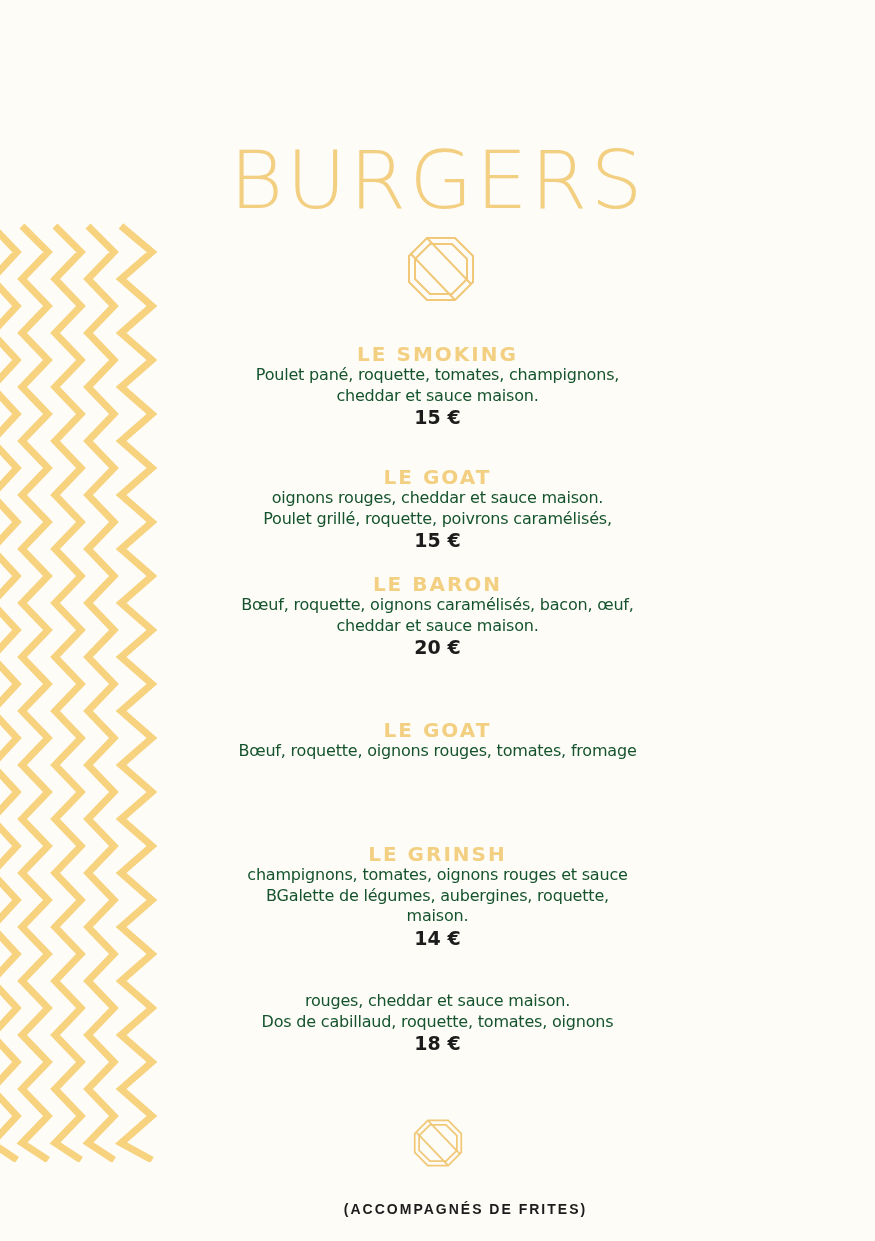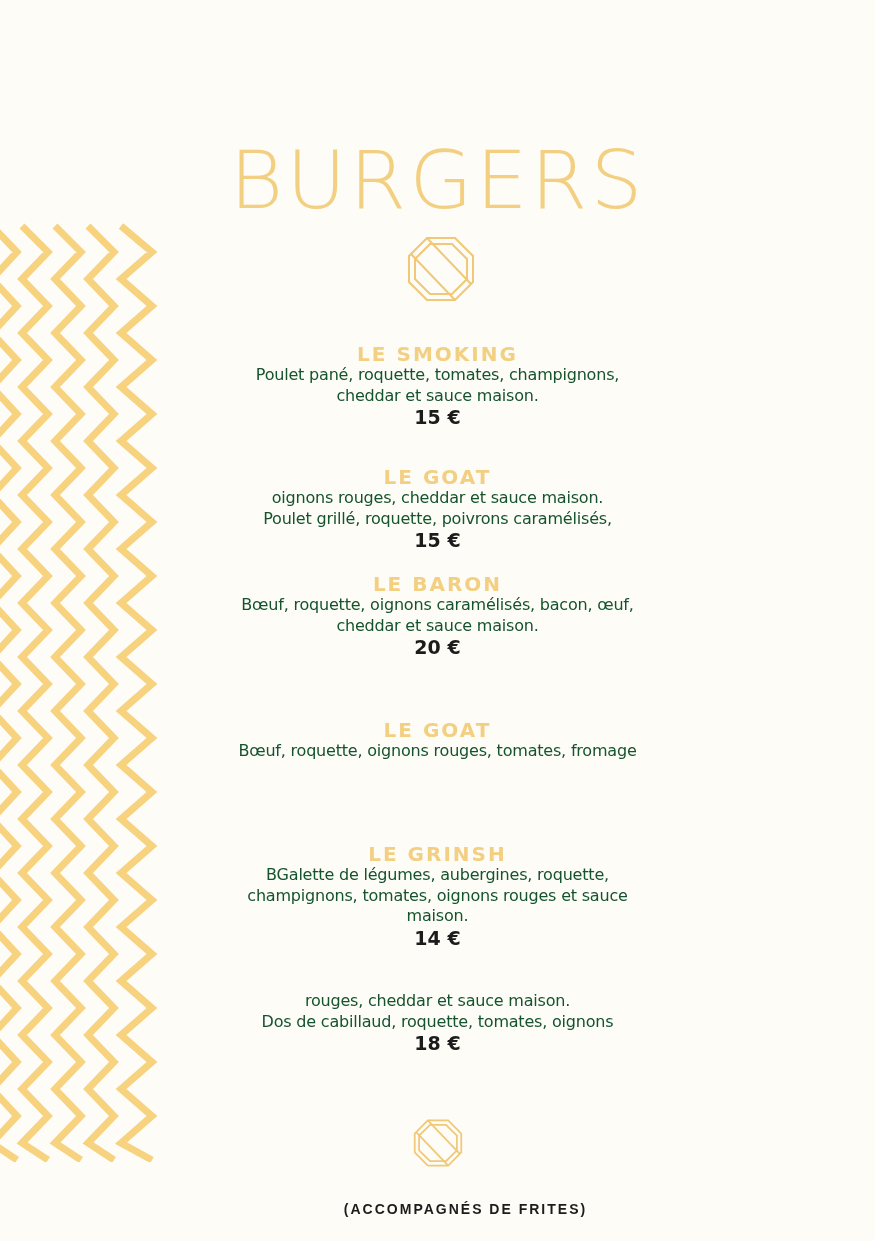--- a/index.html
+++ b/index.html
@@ -93,22 +93,22 @@
 <div class="item" style="top:719px">
   <div class="item-name">LE GOAT</div>
   <div class="item-desc">
     <div>Bœuf, roquette, oignons rouges, tomates, fromage</div>
   </div>
 </div>
 
 <div class="item" style="top:843px">
   <div class="item-name">LE GRINSH</div>
   <div class="item-desc">
+    <div>champignons, tomates, oignons rouges et sauce</div>
     <div>BGalette de légumes, aubergines, roquette,</div>
-    <div>champignons, tomates, oignons rouges et sauce</div>
     <div>maison.</div>
   </div>
   <div class="item-price">14 €</div>
 </div>
 
 <div class="item" style="top:991px">
   <div class="item-desc">
     <div>rouges, cheddar et sauce maison.</div>
     <div>Dos de cabillaud, roquette, tomates, oignons</div>
   </div>

